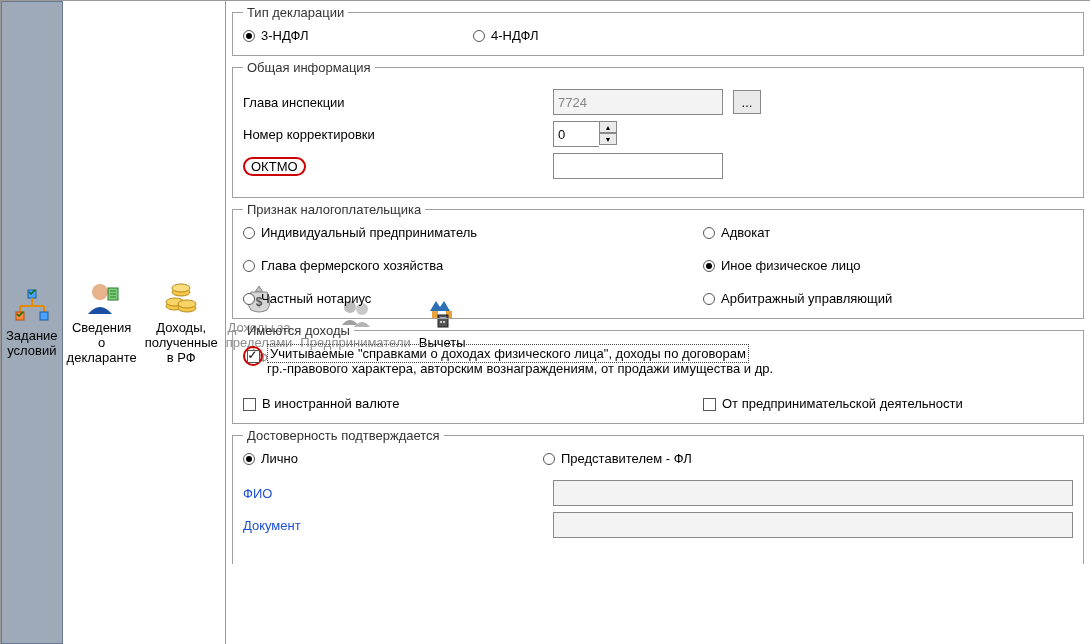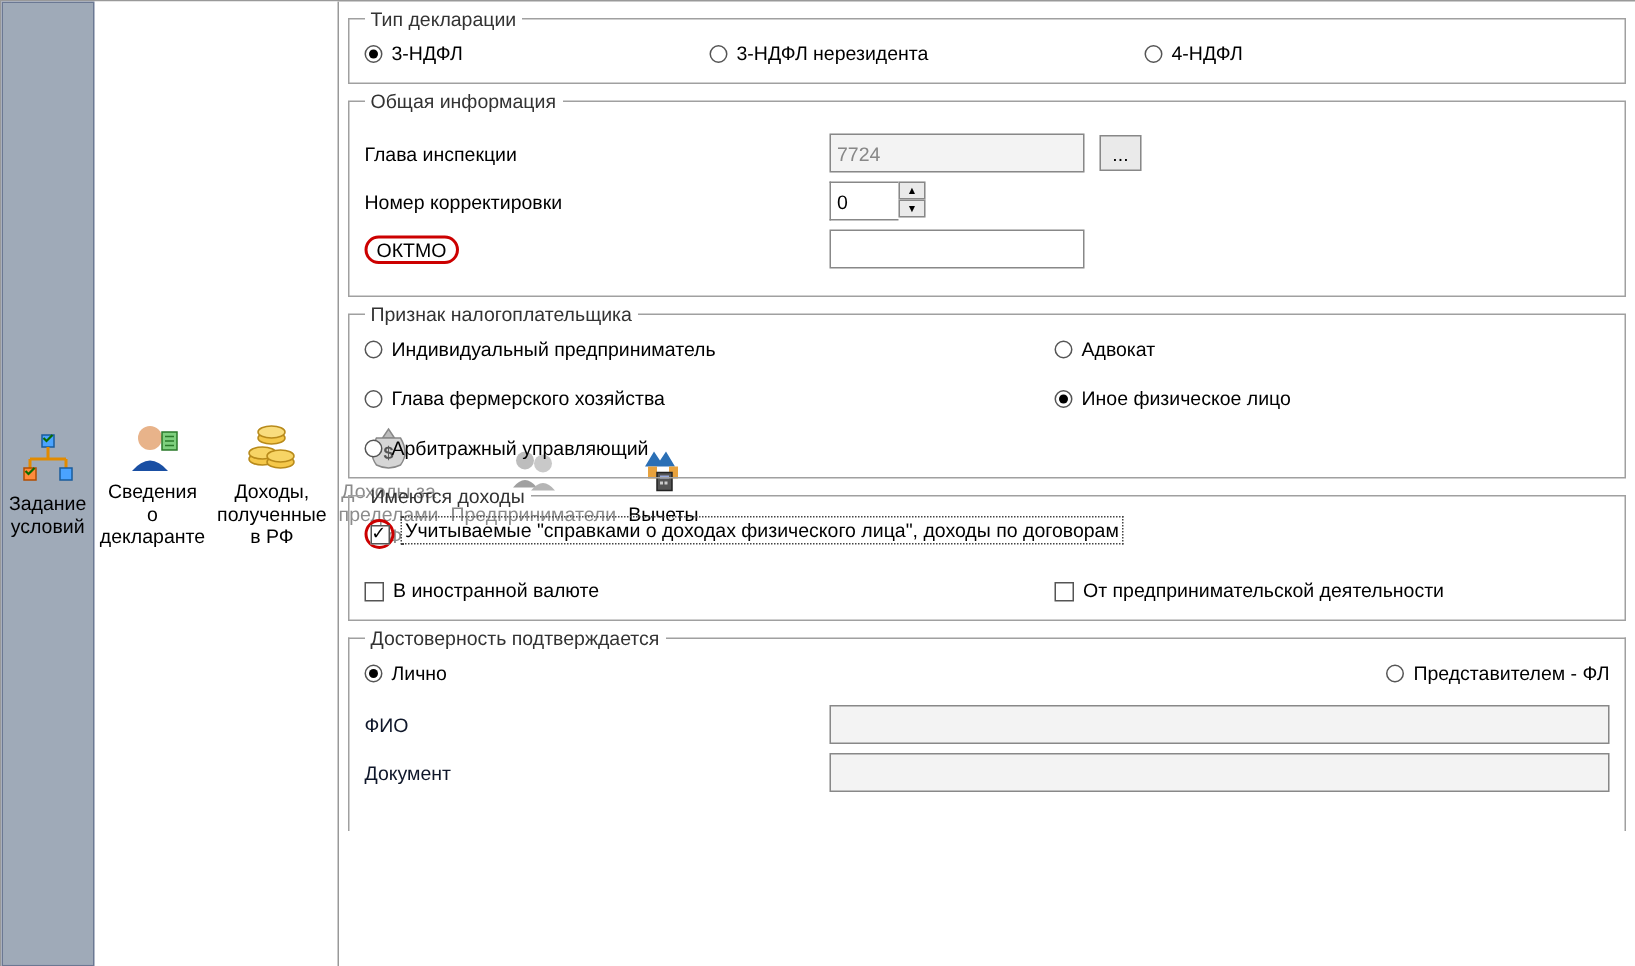--- a/index.html
+++ b/index.html
@@ -186,21 +186,21 @@
   .option-grid {
     display: grid;
     grid-template-columns: 460px 1fr;
     row-gap: 18px;
   }
   .income-check-row {
     display: grid;
     grid-template-columns: 460px 1fr;
     margin-top: 20px;
   }
-  .label-disabled { color: #0f172a; }
+  .label-disabled { color: #1d4ed8; }
 </style>
 </head>
 <body>
 
 <div class="app">
 
   <div class="sidebar">
     <div class="side-item active">
       <span class="icon">
         <svg width="40" height="40" viewBox="0 0 40 40">
@@ -287,24 +287,20 @@
 
   <div class="main">
 
     <fieldset class="group">
       <legend>Тип декларации</legend>
       <div class="row" style="justify-content: flex-start; gap: 0;">
         <label class="radio" style="width:230px">
           <span class="radio-dot checked"></span>
           <span>3-НДФЛ</span>
         </label>
-        <label class="radio" style="width:290px">
-          <span class="radio-dot"></span>
-          <span>3-НДФЛ нерезидента</span>
-        </label>
         <label class="radio">
           <span class="radio-dot"></span>
           <span>4-НДФЛ</span>
         </label>
       </div>
     </fieldset>
 
     <fieldset class="group">
       <legend>Общая информация</legend>
 
@@ -349,53 +345,58 @@
         <label class="radio">
           <span class="radio-dot"></span>
           <span>Глава фермерского хозяйства</span>
         </label>
         <label class="radio">
           <span class="radio-dot checked"></span>
           <span>Иное физическое лицо</span>
         </label>
         <label class="radio">
           <span class="radio-dot"></span>
+          <span>Частный нотариус</span>
+        </label>
+        <label class="radio">
+          <span class="radio-dot"></span>
           <span>Арбитражный управляющий</span>
         </label>
       </div>
     </fieldset>
 
     <fieldset class="group">
       <legend>Имеются доходы</legend>
 
       <div style="display:flex; align-items:flex-start; gap:4px;">
         <span class="red-ring-small">
           <span class="chk checked" style="margin-top:0"></span>
         </span>
         <div>
           <span class="dotted">Учитываемые "справками о доходах физического лица", доходы по договорам</span><br>
+          <span>гр.-правового характера, авторским вознаграждениям, от продажи имущества и др.</span>
         </div>
       </div>
 
       <div class="income-check-row">
         <label class="checkbox">
           <span class="chk"></span>
           <span>В иностранной валюте</span>
         </label>
         <label class="checkbox">
           <span class="chk"></span>
           <span>От предпринимательской деятельности</span>
         </label>
       </div>
     </fieldset>
 
     <fieldset class="group" style="border-bottom:none; padding-bottom:20px">
       <legend>Достоверность подтверждается</legend>
 
-      <div class="row" style="gap:0; margin-bottom:14px;justify-content:space-between;">
+      <div class="row" style="gap:0; margin-bottom:14px;">
         <label class="radio" style="width:300px">
           <span class="radio-dot checked"></span>
           <span>Лично</span>
         </label>
         <label class="radio">
           <span class="radio-dot"></span>
           <span>Представителем - ФЛ</span>
         </label>
       </div>
 

